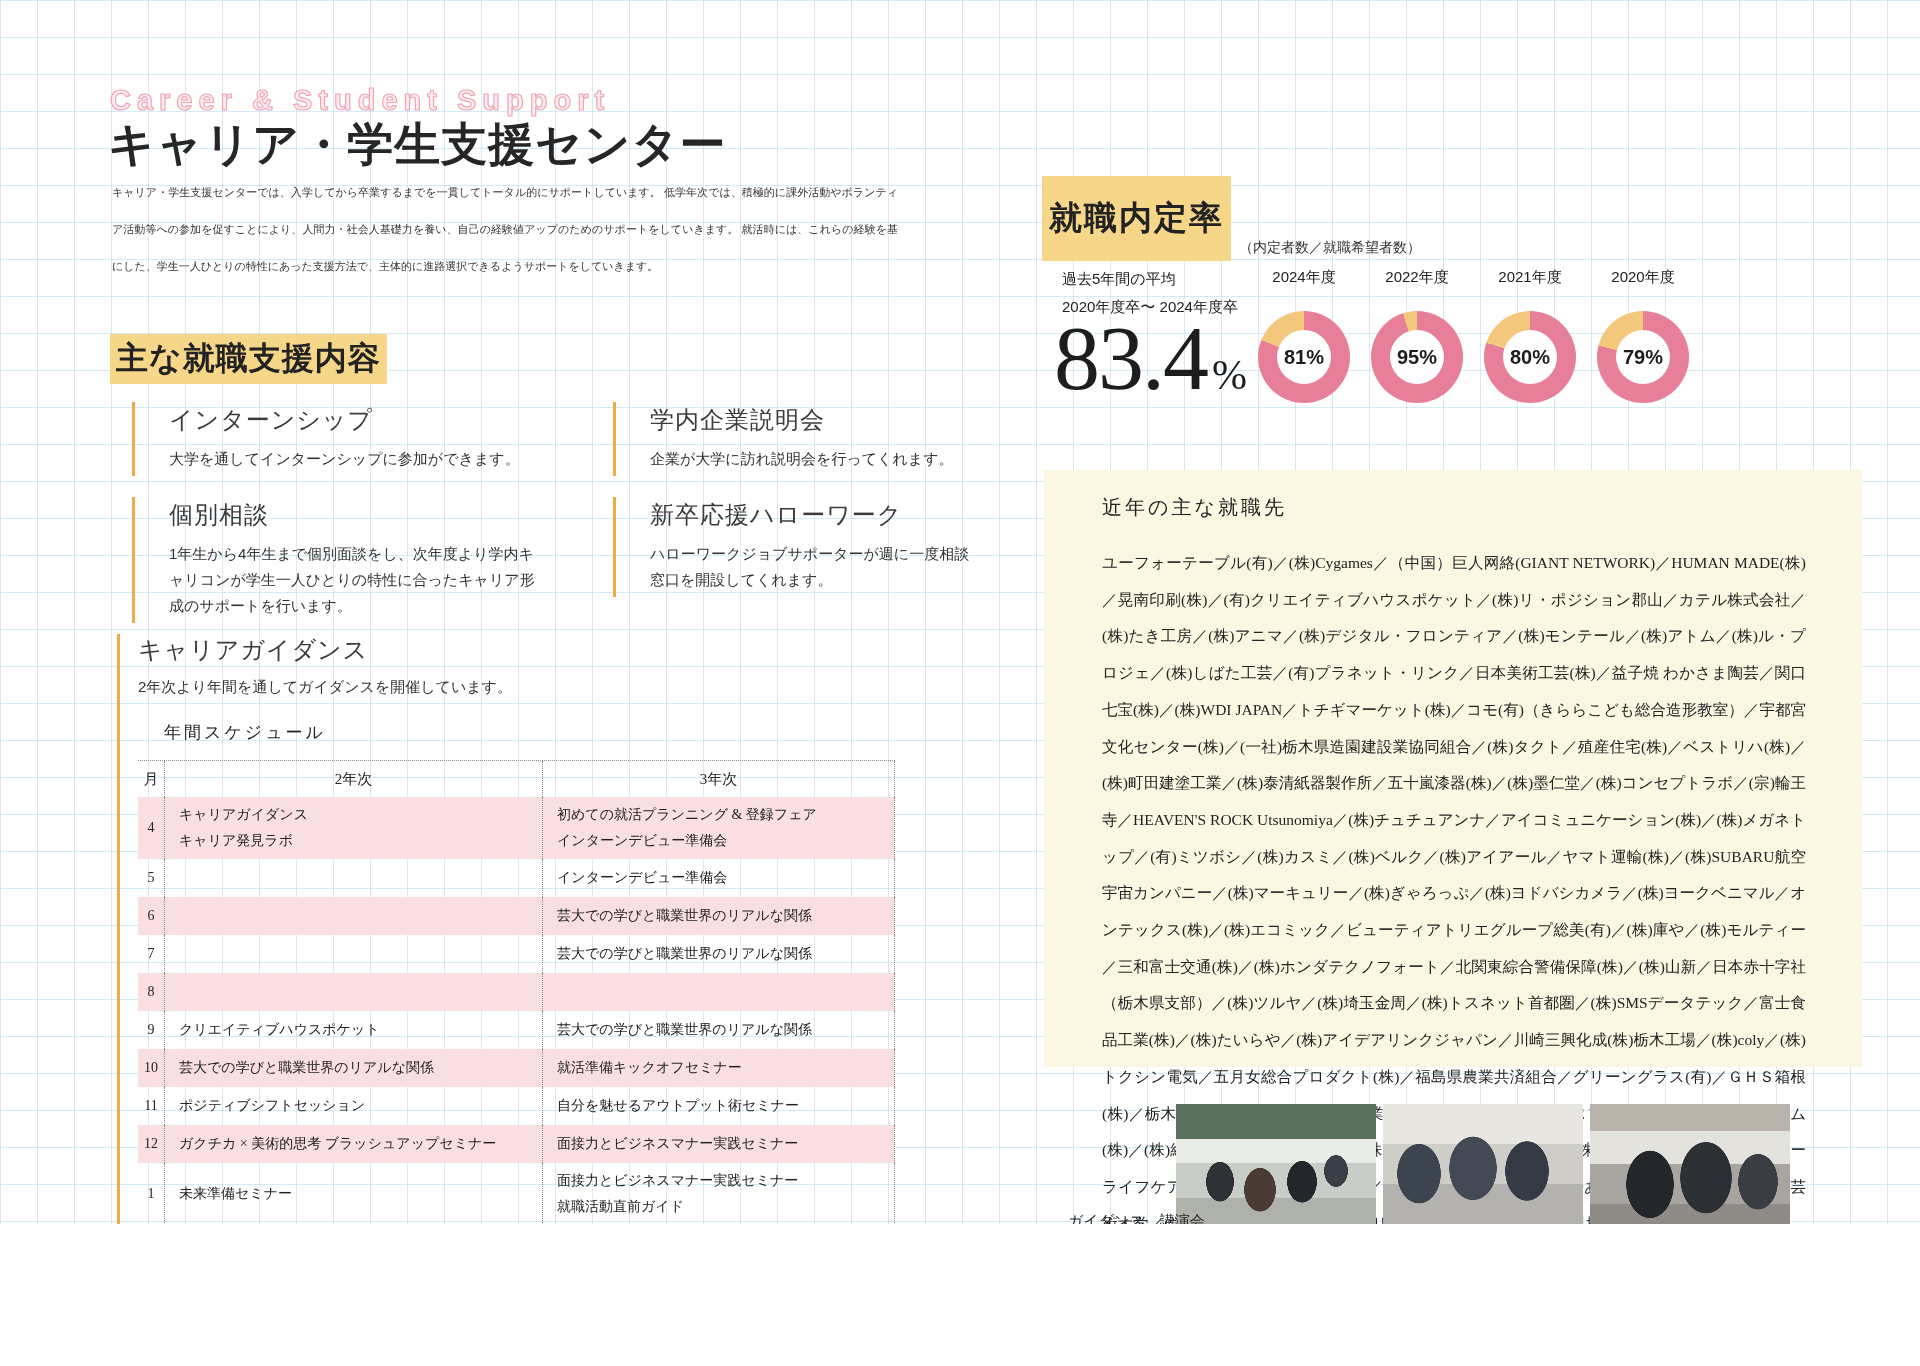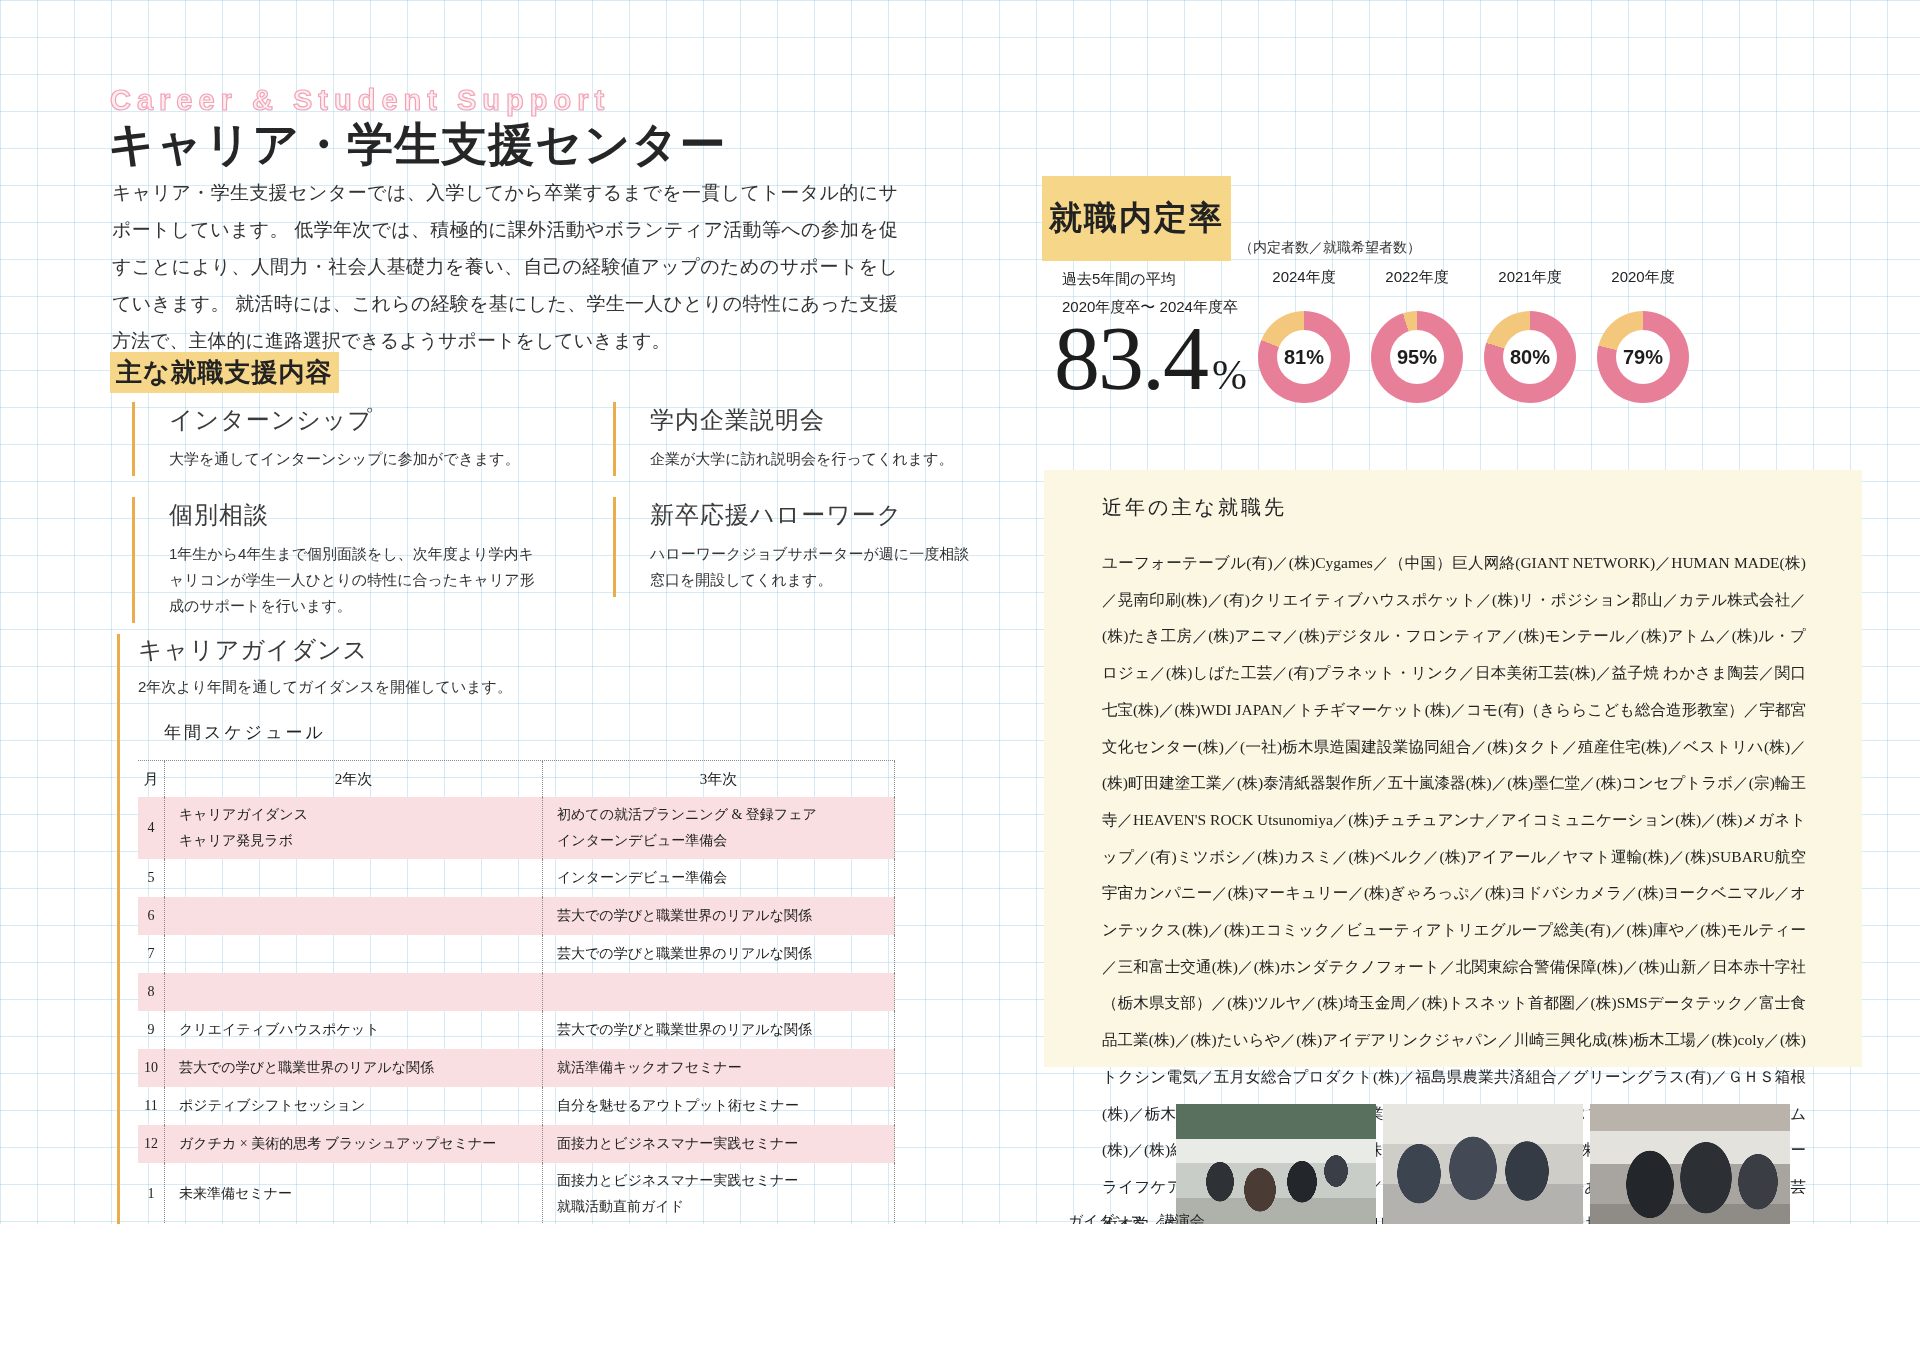--- a/index.html
+++ b/index.html
@@ -26,26 +26,26 @@
     color:#fdeef2;-webkit-text-stroke:1.2px #f1a3b5;
     white-space:nowrap;
   }
   .main-title{
     left:108px;top:114px;
     font-size:46px;font-weight:900;letter-spacing:1px;color:#262626;
     white-space:nowrap;
   }
   .intro{
     left:112px;top:174px;width:786px;
-    font-size:19px;line-height:37px;text-align:justify;color:#333;
+    font-size:11px;line-height:37px;text-align:justify;color:#333;
   }
   .section-title{
-    left:110px;top:352px;
+    left:110px;top:334px;
     display:inline-block;background:#f6d78a;
-    font-size:26px;font-weight:700;color:#222;
+    font-size:32px;font-weight:700;color:#222;
     padding:3px 6px;letter-spacing:1px;white-space:nowrap;
   }
   .support-item{
     position:absolute;
     border-left:3px solid #e9ae4b;
     padding:2px 0 4px 34px;
   }
   .support-item.pos0{left:132px;top:402px;width:372px;}
   .support-item.pos1{left:613px;top:402px;width:330px;}
   .support-item.pos2{left:132px;top:497px;width:372px;}

